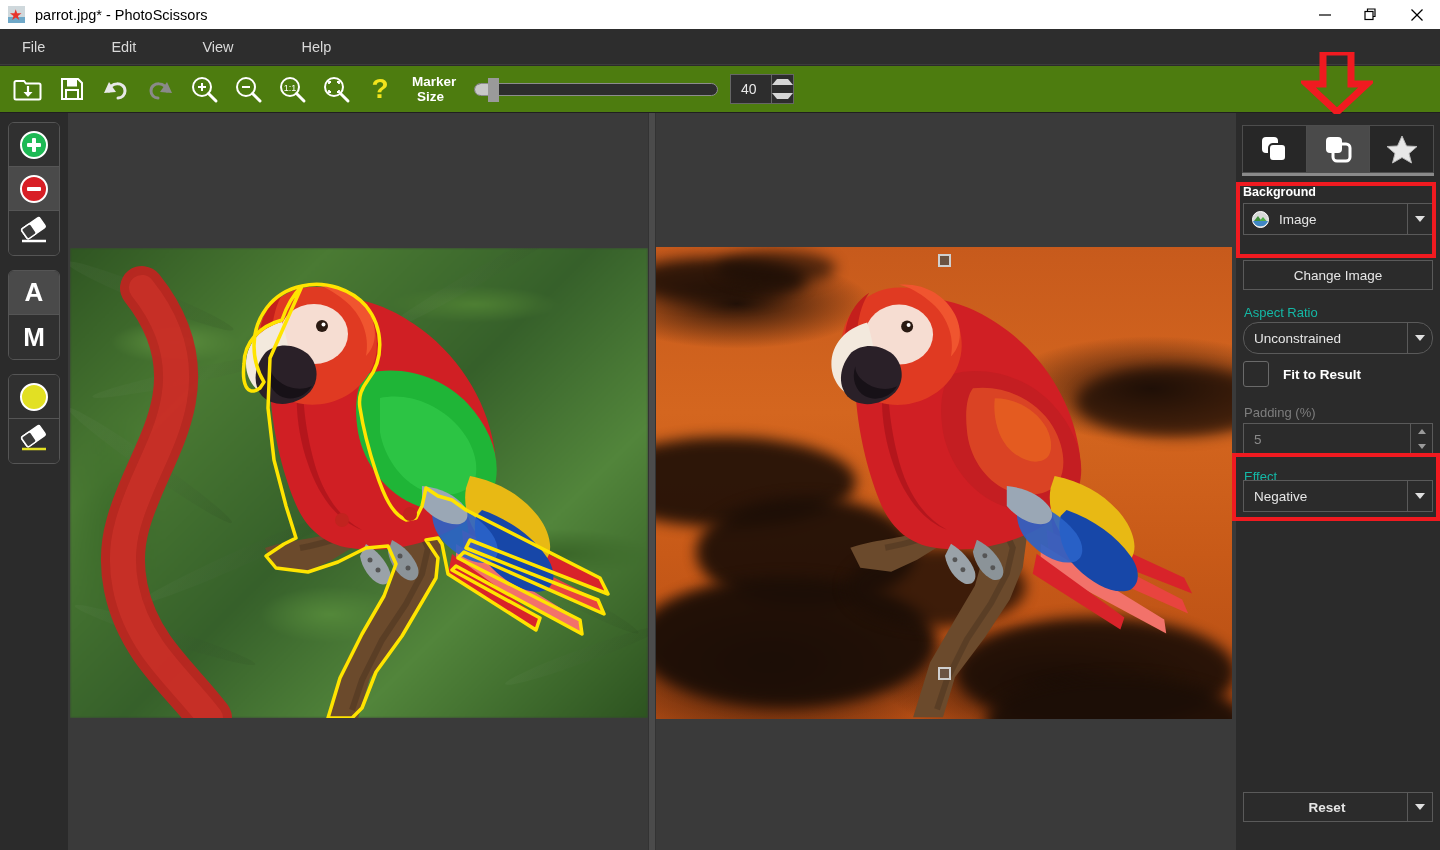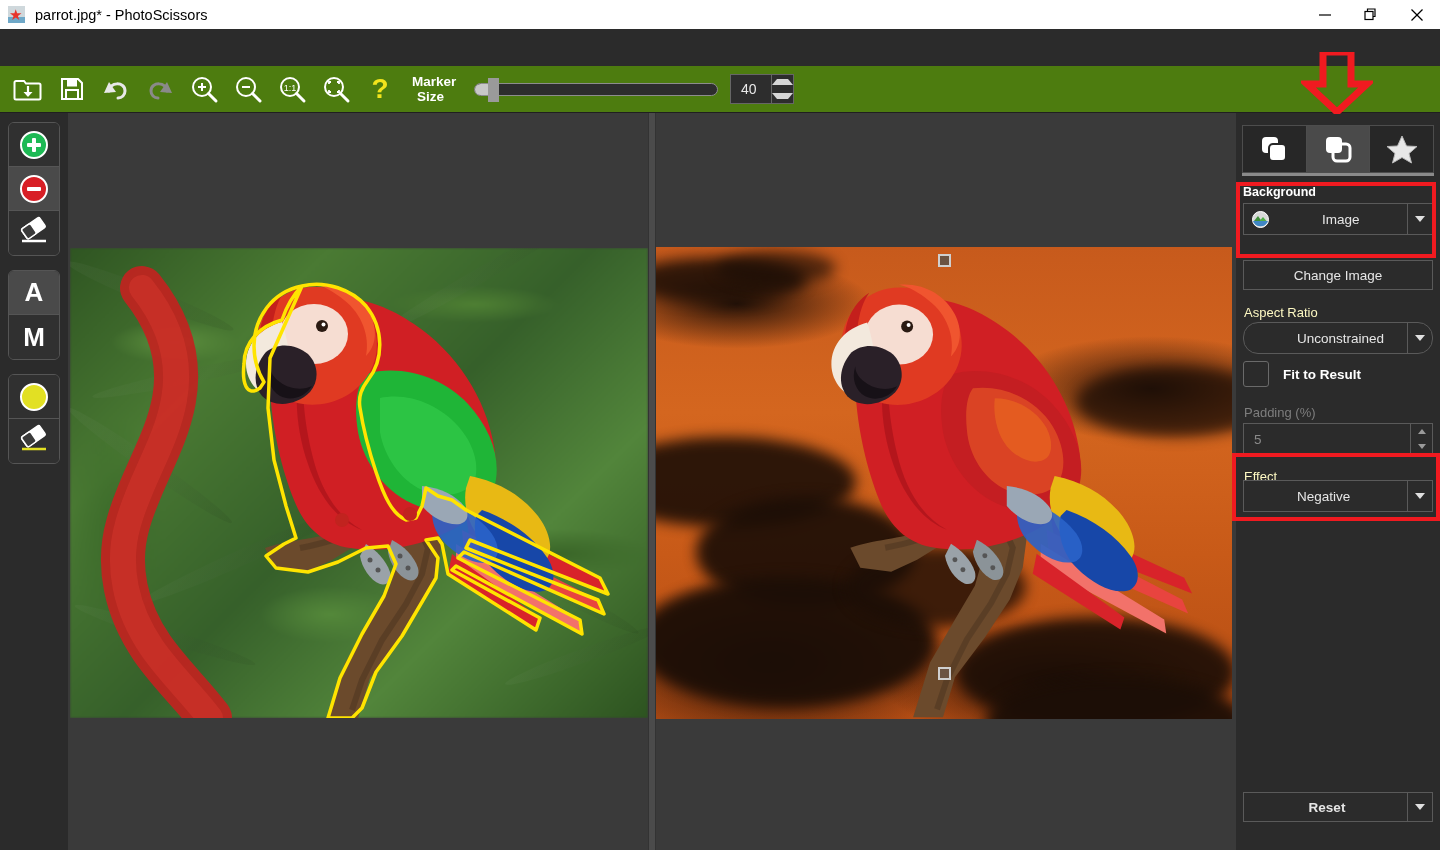--- a/index.html
+++ b/index.html
@@ -176,27 +176,27 @@
   .tab {
     flex: 1; display: flex; align-items: center; justify-content: center;
     background: #272727; border-right: 1px solid #4d4d4d;
   }
   .tab:last-child { border-right: none; }
   .tab.active { background: #4a4a4a; }
   .tabs-underline { position: absolute; left: 6px; top: 60px; width: 192px; height: 3px; background: #8a8a8a; }
 
   .sec-label { color: #ffffff; font-size: 12.5px; font-weight: bold; }
   .sec-label.dim { color: #7e7e7e; font-weight: normal; font-size: 13px; }
-  .plain-label { color: #fef9c3; font-size: 13px; }
+  .plain-label { color: #14b8a6; font-size: 13px; }
 
   .combo {
     position: relative; height: 32px; border: 1px solid #5a5a5a; background: #2b2b2b;
     display: flex; align-items: center;
   }
-  .combo .cval { color: #e6e6e6; font-size: 13.5px; padding-left: 10px; margin-left: 43px; }
+  .combo .cval { color: #e6e6e6; font-size: 13.5px; padding-left: 10px; }
   .combo .arrow-box {
     position: absolute; right: 0; top: 0; width: 25px; height: 100%;
     border-left: 1px solid #5a5a5a; display: flex; align-items: center; justify-content: center;
   }
   .caret { width:0;height:0;border-left:5px solid transparent;border-right:5px solid transparent;border-top:6px solid #e0e0e0; }
 
   .btn-wide {
     height: 30px; border: 1px solid #5a5a5a; background: #2b2b2b;
     display: flex; align-items: center; justify-content: center;
     color: #e6e6e6; font-size: 13.5px;
@@ -245,20 +245,26 @@
       </div>
       <div class="win-btn">
         <svg width="14" height="14" viewBox="0 0 14 14">
           <line x1="1.5" y1="1.5" x2="12.5" y2="12.5" stroke="#000" stroke-width="1.3"></line>
           <line x1="12.5" y1="1.5" x2="1.5" y2="12.5" stroke="#000" stroke-width="1.3"></line>
         </svg>
       </div>
     </div>
   </div>
 
+  <div class="menubar">
+    <div class="menu-item">File</div>
+    <div class="menu-item">Edit</div>
+    <div class="menu-item">View</div>
+    <div class="menu-item">Help</div>
+  </div>
 
   <div class="toolbar">
     <div style="width:6px"></div>
     <div class="tb-btn">
       <svg width="30" height="28" viewBox="0 0 30 28">
         <path d="M3 6 h8 l2 2.5 h13 a1.5 1.5 0 0 1 1.5 1.5 v13 a1.5 1.5 0 0 1 -1.5 1.5 h-23 a1.5 1.5 0 0 1 -1.5 -1.5 v-15.5 a1.5 1.5 0 0 1 1.5 -1.5 z" fill="none" stroke="#fff" stroke-width="2"></path>
         <line x1="15" y1="11" x2="15" y2="19" stroke="#fff" stroke-width="2.2"></line>
         <polygon points="10.5,17 19.5,17 15,22" fill="#fff"></polygon>
       </svg>
     </div>

